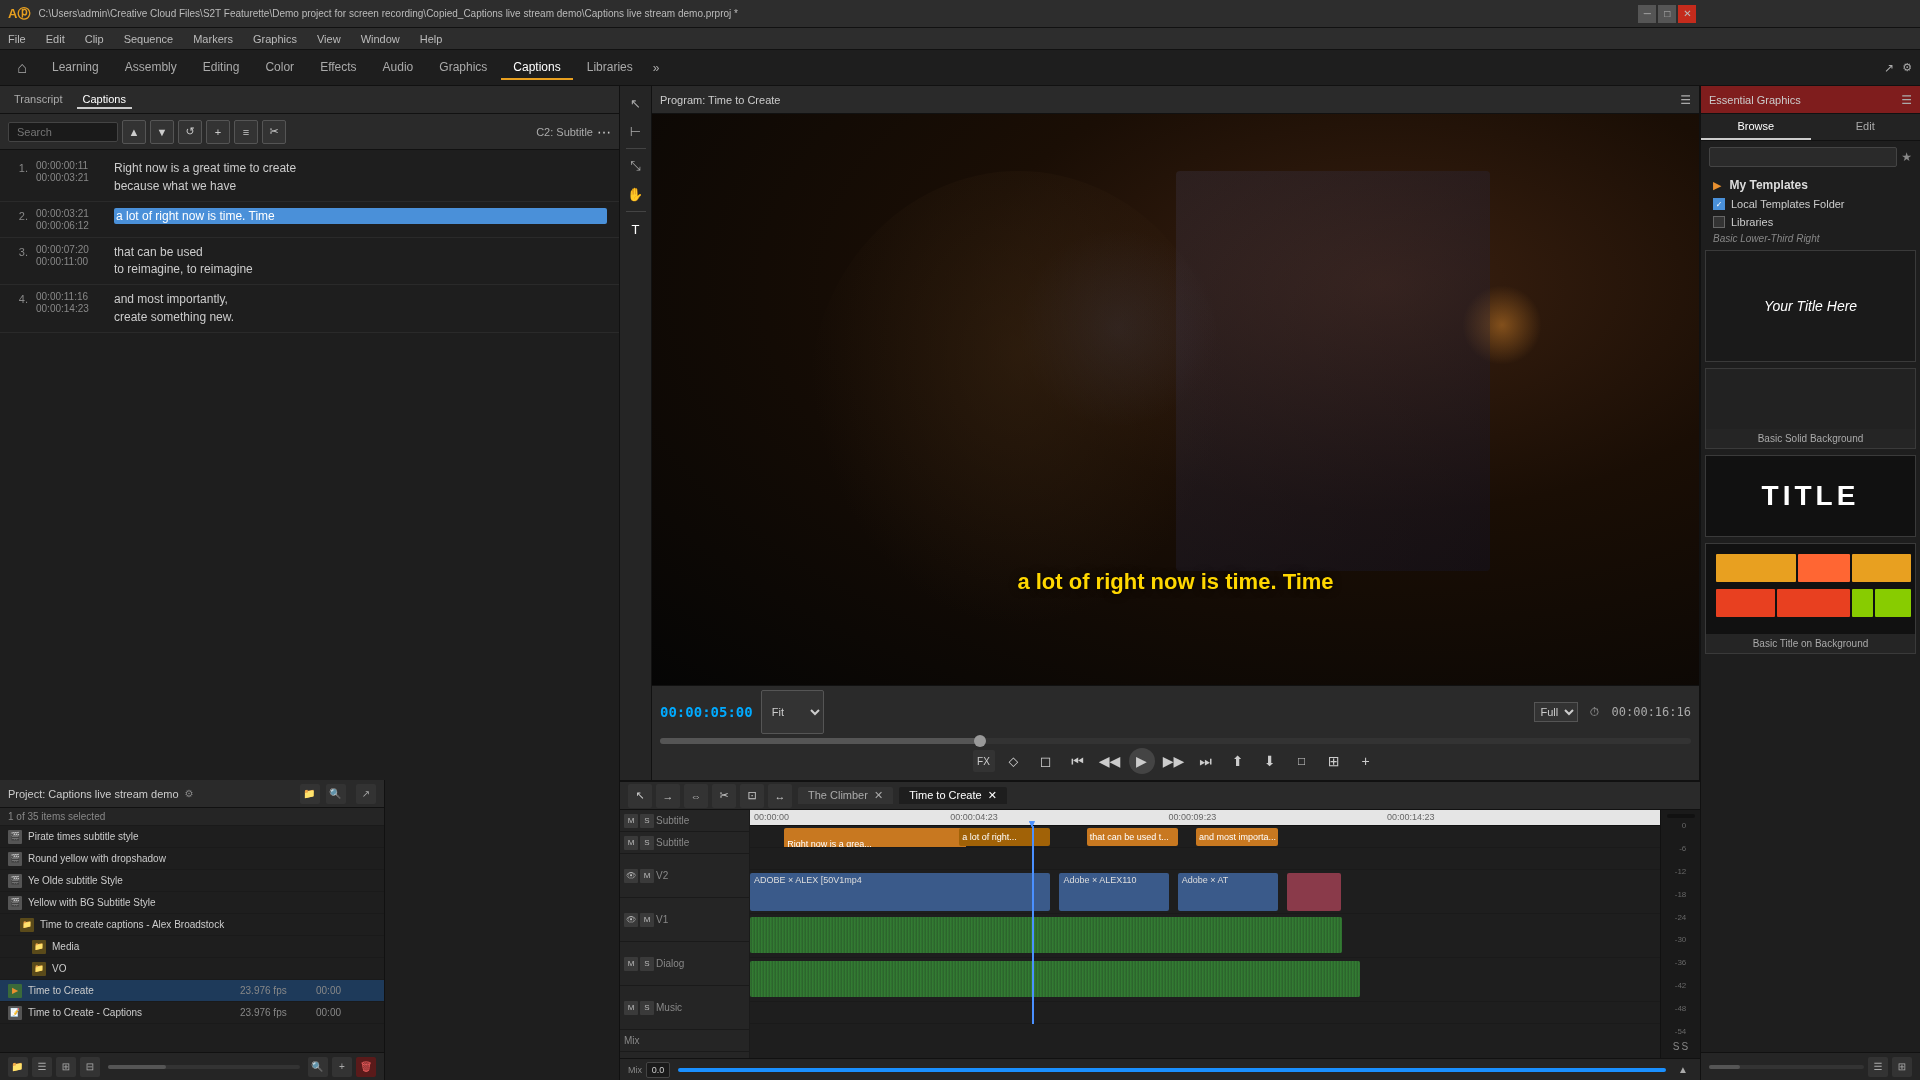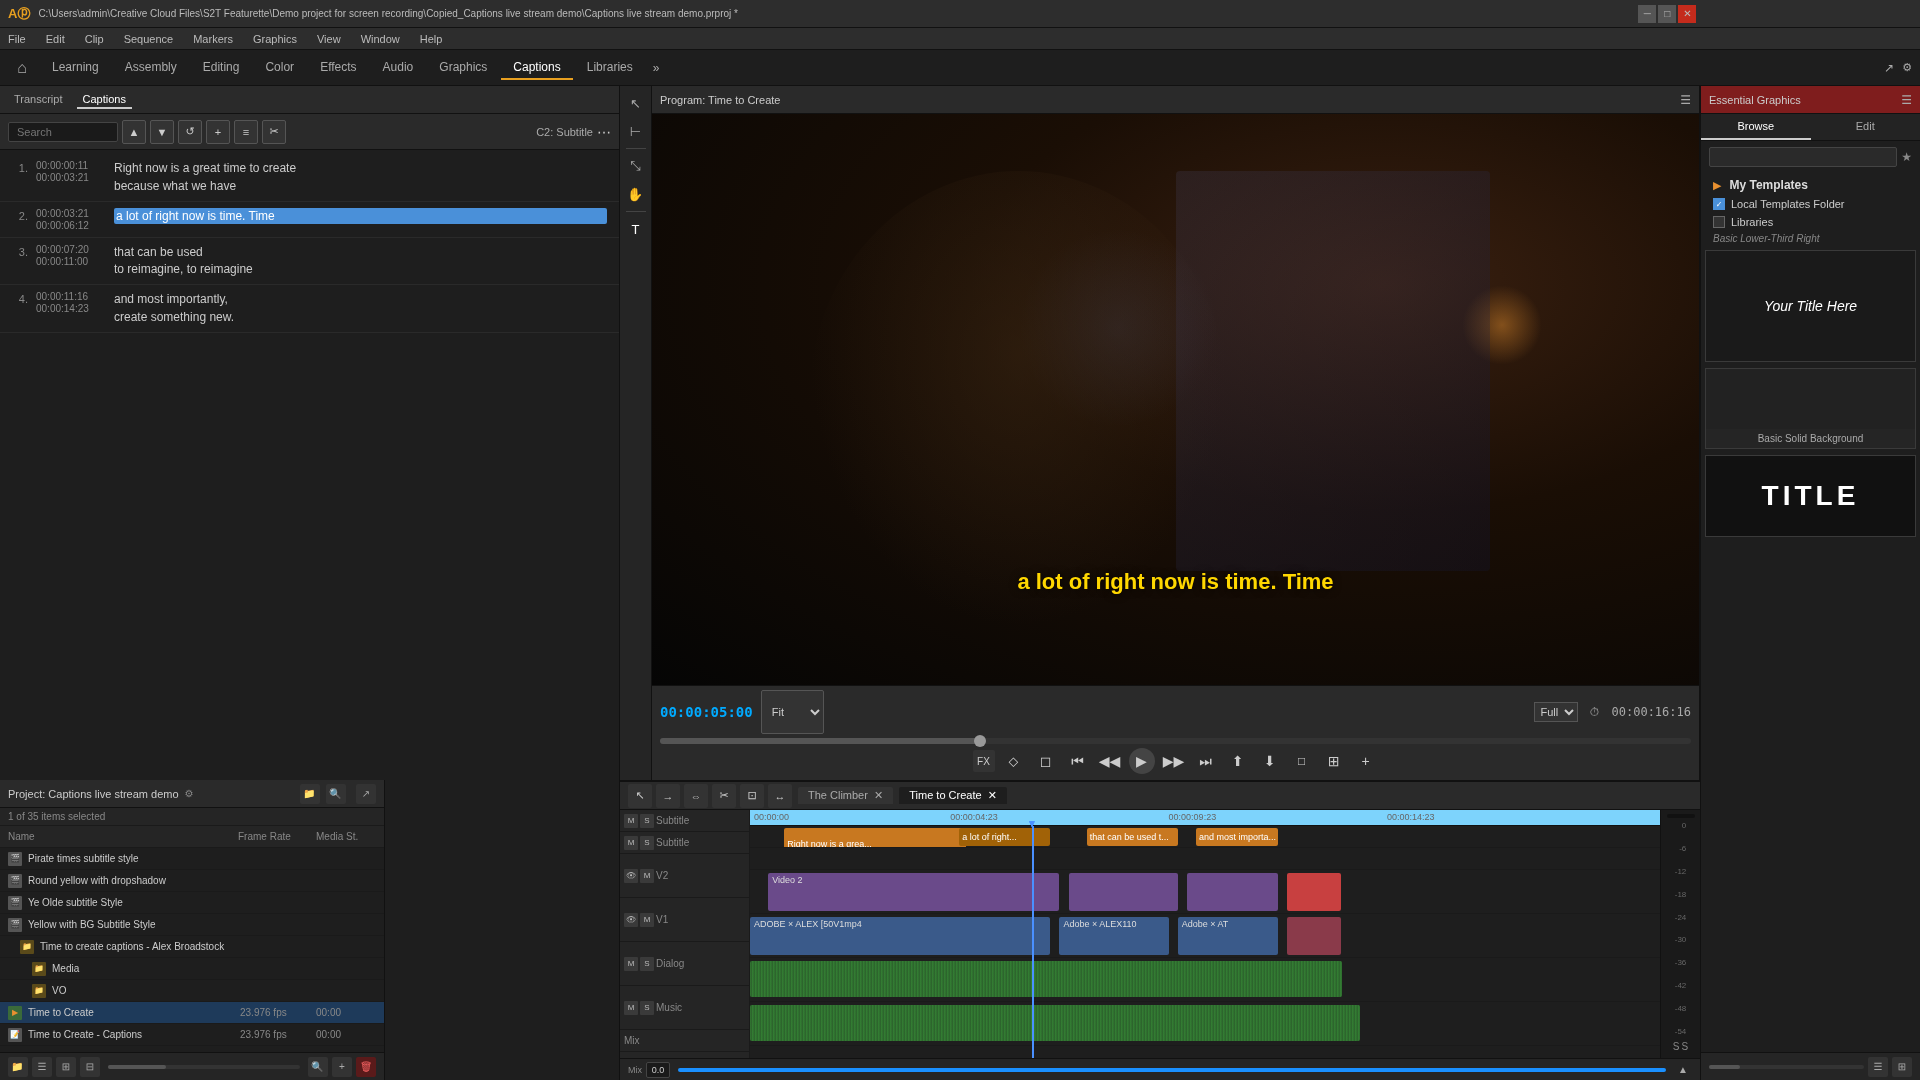--- a/index.html
+++ b/index.html
@@ -139,21 +139,21 @@
     .tl-top-bar { background: #2a2a2a; height: 28px; display: flex; align-items: center; padding: 0 8px; gap: 6px; border-bottom: 1px solid #111; }
     .tl-seq-tab { font-size: 11px; padding: 2px 10px; color: #aaa; cursor: pointer; background: #333; border-radius: 2px 2px 0 0; }
     .tl-seq-tab.active { color: #fff; background: #1e1e1e; }
 
     .tl-body { flex: 1; display: flex; overflow: hidden; }
     .tl-left-col { width: 130px; background: #252525; border-right: 1px solid #1a1a1a; flex-shrink: 0; }
     .tl-track-row { display: flex; align-items: center; padding: 0 4px; gap: 2px; border-bottom: 1px solid #1a1a1a; }
     .tl-track-name { font-size: 10px; color: #888; flex: 1; overflow: hidden; white-space: nowrap; }
     .tl-t-btn { width: 14px; height: 14px; background: #3a3a3a; border-radius: 1px; display: flex; align-items: center; justify-content: center; font-size: 8px; color: #bbb; cursor: pointer; }
     .tl-right-col { flex: 1; overflow-x: hidden; position: relative; }
-    .tl-tc-bar { height: 16px; background: #7dd3fc; display: flex; position: relative; border-bottom: 1px solid #111; }
+    .tl-tc-bar { height: 16px; background: #e5e5e5; display: flex; position: relative; border-bottom: 1px solid #111; }
     .tl-tc-mark { position: absolute; font-size: 9px; color: #666; top: 2px; }
     .tl-tracks-area { flex: 1; position: relative; }
     .tl-track-line { position: relative; border-bottom: 1px solid #1a1a1a; overflow: hidden; }
     .tl-clip { position: absolute; top: 2px; border-radius: 2px; overflow: hidden; font-size: 9px; color: #fff; padding: 0 3px; display: flex; align-items: center; white-space: nowrap; }
     .tl-tool-btn { width: 24px; height: 24px; background: #333; border-radius: 2px; display: flex; align-items: center; justify-content: center; font-size: 11px; color: #ccc; cursor: pointer; }
 
     
     #tool-strip { width: 32px; background: #252525; border-right: 1px solid #111; display: flex; flex-direction: column; align-items: center; padding: 4px 0; gap: 2px; }
     .ts-btn { width: 26px; height: 26px; background: transparent; border-radius: 2px; display: flex; align-items: center; justify-content: center; font-size: 13px; color: #aaa; cursor: pointer; }
     .ts-divider { width: 20px; height: 1px; background: #444; margin: 2px 0; }
@@ -403,26 +403,20 @@
               <div class="tl-track-line" style="height:22px;background:#1e1e1e;border-bottom:1px solid #1a1a1a;position:relative;overflow:hidden;">
                 <div class="tl-clip" style="left:2%;width:20%;height:32px;background:#c87820;top:2px;margin-left:16px;">Right now is a grea...</div>
                 <div class="tl-clip" style="left:23%;width:10%;height:18px;background:#a16207;top:2px;">a lot of right...</div>
                 <div class="tl-clip" style="left:37%;width:10%;height:18px;background:#c87820;top:2px;">that can be used t...</div>
                 <div class="tl-clip" style="left:49%;width:9%;height:18px;background:#c87820;top:2px;">and most importa...</div>
               </div>
 
               <div class="tl-track-line" style="height:22px;background:#1e1e1e;border-bottom:1px solid #1a1a1a;position:relative;overflow:hidden;">
               </div>
 
-              <div class="tl-track-line" style="height:44px;background:#1e1e1e;border-bottom:1px solid #1a1a1a;position:relative;overflow:hidden;">
-                <div style="position:absolute;left:2%;top:3px;width:32%;height:38px;background:#6a4a8a;border-radius:2px;font-size:9px;color:#ddd;padding:2px 4px;overflow:hidden;">Video 2</div>
-                <div style="position:absolute;left:35%;top:3px;width:12%;height:38px;background:#6a4a8a;border-radius:2px;font-size:9px;color:#ddd;padding:2px 4px;overflow:hidden;"></div>
-                <div style="position:absolute;left:48%;top:3px;width:10%;height:38px;background:#6a4a8a;border-radius:2px;font-size:9px;color:#ddd;padding:2px 4px;overflow:hidden;"></div>
-                <div style="position:absolute;left:59%;top:3px;width:6%;height:38px;background:#c84040;border-radius:2px;"></div>
-              </div>
 
               <div class="tl-track-line" style="height:44px;background:#1e1e1e;border-bottom:1px solid #1a1a1a;position:relative;overflow:hidden;">
                 <div style="position:absolute;left:0%;top:3px;width:33%;height:38px;background:#3a5a8a;border-radius:2px;font-size:9px;color:#ddd;padding:2px 4px;overflow:hidden;">ADOBE × ALEX [50V1mp4</div>
                 <div style="position:absolute;left:34%;top:3px;width:12%;height:38px;background:#3a5a8a;border-radius:2px;font-size:9px;color:#ddd;padding:2px 4px;overflow:hidden;">Adobe × ALEX110</div>
                 <div style="position:absolute;left:47%;top:3px;width:11%;height:38px;background:#3a5a8a;border-radius:2px;font-size:9px;color:#ddd;padding:2px 4px;overflow:hidden;">Adobe × AT</div>
                 <div style="position:absolute;left:59%;top:3px;width:6%;height:38px;background:#8a3a4a;border-radius:2px;"></div>
               </div>
 
               <div class="tl-track-line" style="height:44px;background:#1e1e1e;border-bottom:1px solid #1a1a1a;position:relative;overflow:hidden;">
                 <div style="position:absolute;left:0%;top:3px;width:65%;height:36px;background:#2a5a2a;border-radius:2px;overflow:hidden;">
@@ -487,25 +481,20 @@
       <span>Project: Captions live stream demo</span>
       <span style="font-size:10px;cursor:pointer;color:#888;">⚙</span>
       <div style="flex:1;"></div>
       <div style="width:20px;height:20px;background:#333;border-radius:2px;display:flex;align-items:center;justify-content:center;font-size:10px;color:#aaa;cursor:pointer;">📁</div>
       <div style="width:20px;height:20px;background:#333;border-radius:2px;display:flex;align-items:center;justify-content:center;font-size:10px;color:#aaa;cursor:pointer;">🔍</div>
       <div style="width:20px;height:20px;background:#333;border-radius:2px;display:flex;align-items:center;justify-content:center;font-size:10px;color:#aaa;cursor:pointer;margin-left:4px;">↗</div>
     </div>
     <div style="background:#252525;height:18px;display:flex;align-items:center;padding:0 8px;border-bottom:1px solid #1a1a1a;font-size:10px;color:#888;gap:4px;">
       <span>1 of 35 items selected</span>
     </div>
-    <div class="pp-table-header">
-      <div class="pp-col-name">Name</div>
-      <div class="pp-col-fr">Frame Rate</div>
-      <div class="pp-col-media">Media St.</div>
-    </div>
     <div class="pp-items" id="pp-items">
         <div class="pp-item">
           <div class="pp-icon " style="margin-left: 0px;">🎬</div>
           <span class="pp-item-name">Pirate times subtitle style</span>
           <span class="pp-fr"></span>
           <span class="pp-ms"></span>
         </div>
         <div class="pp-item">
           <div class="pp-icon " style="margin-left: 0px;">🎬</div>
           <span class="pp-item-name">Round yellow with dropshadow</span>
@@ -613,20 +602,32 @@
         </div>
         <div class="eg-thumb-label">Basic Solid Background</div>
       </div>
 
       <div class="eg-template-thumb">
         <div class="eg-thumb-preview" style="height:80px;background:#111;display:flex;align-items:center;justify-content:center;">
           <span class="title-word-preview">TITLE</span>
         </div>
       </div>
 
+      <div class="eg-template-thumb">
+        <div class="eg-thumb-preview" style="height:90px;background:#111;position:relative;overflow:hidden;">
+          <div style="position:absolute;top:10px;left:5%;width:38%;height:28px;background:#e8a020;border-radius:1px;"></div>
+          <div style="position:absolute;top:10px;left:44%;width:25%;height:28px;background:#ff6633;border-radius:1px;"></div>
+          <div style="position:absolute;top:10px;left:70%;width:28%;height:28px;background:#e8a020;border-radius:1px;"></div>
+          <div style="position:absolute;top:45px;left:5%;width:28%;height:28px;background:#e84020;border-radius:1px;"></div>
+          <div style="position:absolute;top:45px;left:34%;width:35%;height:28px;background:#e84020;border-radius:1px;"></div>
+          <div style="position:absolute;top:45px;left:70%;width:10%;height:28px;background:#88cc00;border-radius:1px;"></div>
+          <div style="position:absolute;top:45px;left:81%;width:17%;height:28px;background:#88cc00;border-radius:1px;"></div>
+        </div>
+        <div class="eg-thumb-label">Basic Title on Background</div>
+      </div>
     </div>
 
     <div style="background:#252525;height:28px;display:flex;align-items:center;padding:0 8px;gap:4px;border-top:1px solid #111;">
       <div style="flex:1;height:4px;background:#333;border-radius:2px;">
           <div style="width:20%;height:100%;background:#555;border-radius:2px;"></div>
         </div>
       <div style="width:20px;height:20px;background:#333;border-radius:2px;display:flex;align-items:center;justify-content:center;font-size:10px;color:#aaa;cursor:pointer;">☰</div>
       <div style="width:20px;height:20px;background:#333;border-radius:2px;display:flex;align-items:center;justify-content:center;font-size:10px;color:#aaa;cursor:pointer;">⊞</div>
     </div>
   </div>

